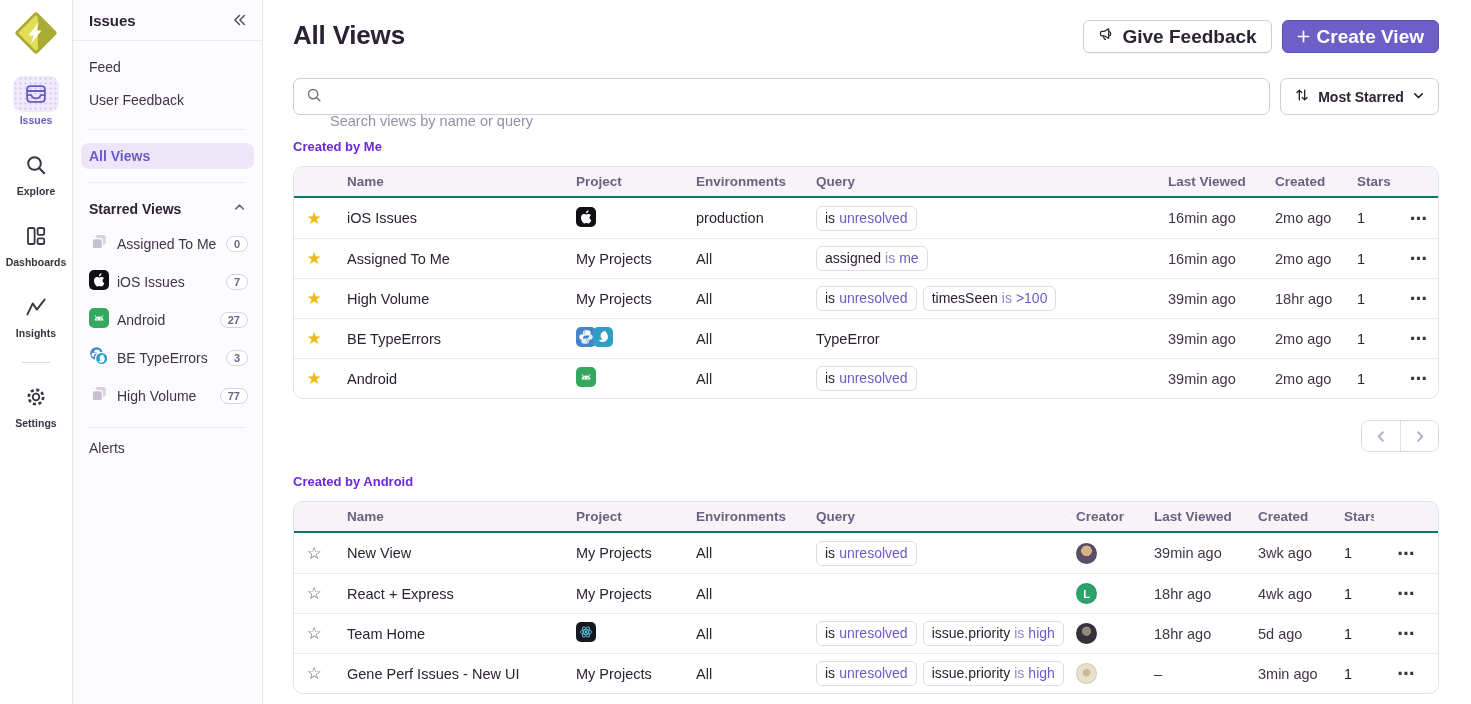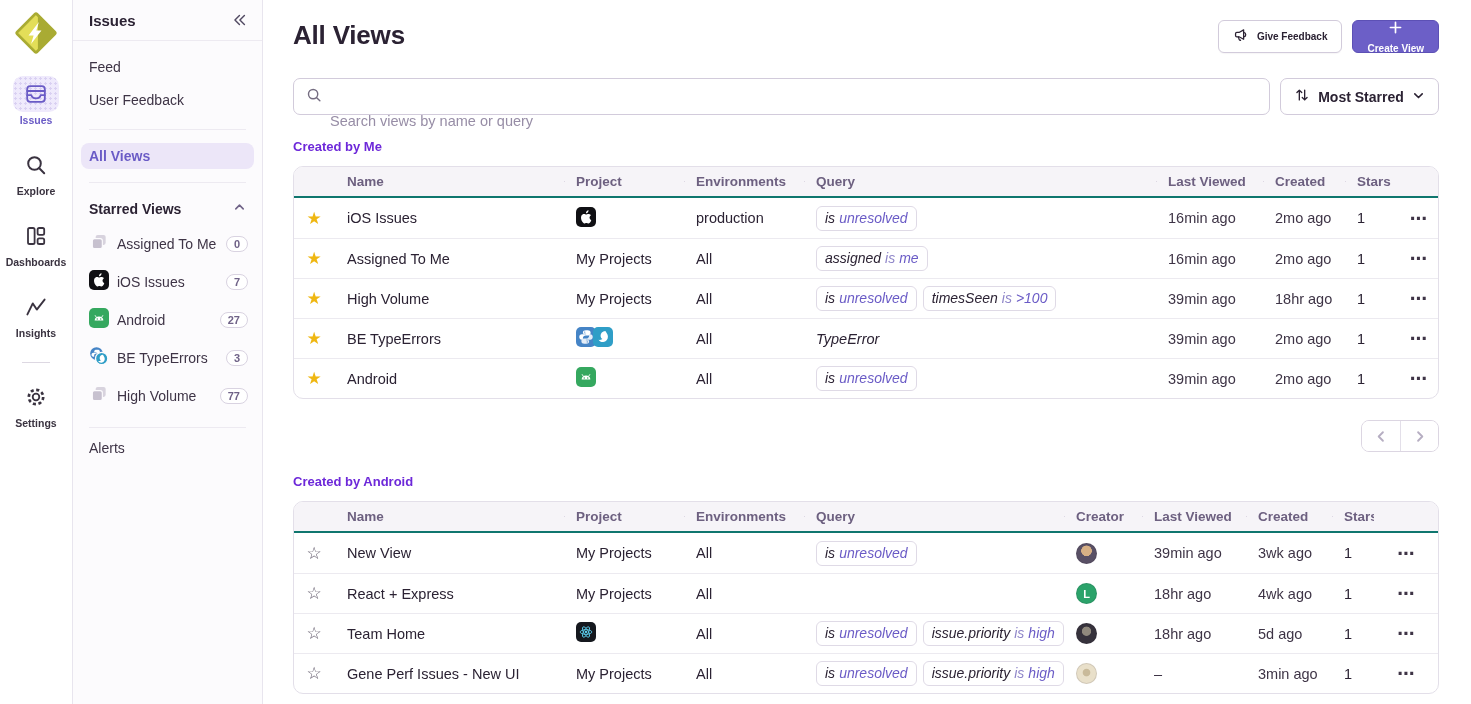--- a/index.html
+++ b/index.html
@@ -45,25 +45,25 @@
                 font-size:11px; font-weight:600; color:#6f6287; padding:1px 7px; min-width:22px;
                 text-align:center; }
 
   
   .main { flex:1; background:#fff; overflow:hidden; }
   .main-header { display:flex; align-items:flex-start; justify-content:space-between;
                  padding:20px 32px 0 30px; }
   .page-title { font-size:26px; font-weight:800; color:#2b2233; letter-spacing:-.2px; }
   .header-actions { display:flex; gap:10px; }
   .btn { height:33px; display:inline-flex; align-items:center; gap:7px; padding:0 14px;
-         border-radius:6px; font-size:10px; font-weight:700; cursor:pointer;
+         border-radius:6px; font-size:19px; font-weight:700; cursor:pointer;
          font-family:"Liberation Sans",sans-serif; }
   .btn-default { background:#fff; border:1px solid #d2cbdb; color:#2b2233;
                  box-shadow:0 1px 1px rgba(43,34,51,.04); }
-  .btn-primary { background:#6C5FC7; border:1px solid #5c50b5; color:#fff;flex-direction:column; }
+  .btn-primary { background:#6C5FC7; border:1px solid #5c50b5; color:#fff; }
 
   .toolbar { display:flex; gap:10px; margin:25px 32px 0 30px; }
   .searchbar { flex:1; height:37px; border:1px solid #d2cbdb; border-radius:7px; background:#fff;
                display:flex; align-items:center; gap:8px; padding:0 12px; }
   .searchbar input { border:none; outline:none; flex:1; font-size:14.5px; color:#2b2233;
                      font-family:"Liberation Sans",sans-serif; background:transparent;margin-top:48px; }
   .searchbar input::placeholder { color:#978da6; }
   .sort-btn { width:159px; height:37px; border:1px solid #d2cbdb; border-radius:7px; background:#fff;
               display:flex; align-items:center; justify-content:center; gap:8px;
               font-size:14px; font-weight:700; color:#2b2233; cursor:pointer; }
@@ -88,21 +88,21 @@
   .cell { padding-left:12px; font-size:14.5px; color:#2b2233; white-space:nowrap; overflow:hidden; }
   .cell-star { display:flex; justify-content:center; padding:0; }
   .star-btn { background:none; border:none; cursor:pointer; font-size:17px; line-height:1;
               padding:2px; font-family:"DejaVu Sans",sans-serif; }
   .star-filled { color:#efb712; }
   .star-empty { color:#5f5769; }
   .cell-name { padding-left:13px; }
   .row-name { cursor:pointer; border-bottom:1px solid #b9b2c4; padding-bottom:1px; }
   .proj-icons { display:inline-flex; align-items:center; }
   .proj-icons .pi { width:20px; height:20px; }
-  .cell-query { display:flex; align-items:flex-start; gap:6px;font-style:italic; }
+  .cell-query { display:flex; align-items:flex-start; gap:6px; }
   .chip { flex:0 0 auto; display:inline-flex; align-items:center; gap:4px; border:1px solid #dfdae6;
           border-radius:6px; background:#fff; padding:2px 8px; font-size:14px; line-height:19px; }
   .qk { color:#2b2233; } .qop { color:#8f86c9; } .qv { color:#6a5bc6; }
   .qplain { font-size:14.5px; color:#2b2233; }
   .time { border-bottom:1px dotted #aaa2b5; padding-bottom:1px; color:#3e3446; }
   .time-plain { color:#3e3446; }
   .avatar { width:21px; height:21px; border-radius:50%; border:1px solid rgba(43,34,51,.12);
             display:flex; align-items:center; justify-content:center; font-size:11px;
             font-weight:700; color:#fff; overflow:hidden; }
   .av-tan   { background:radial-gradient(circle at 50% 36%, #d7b085 0 33%, #595065 36% 100%); }

